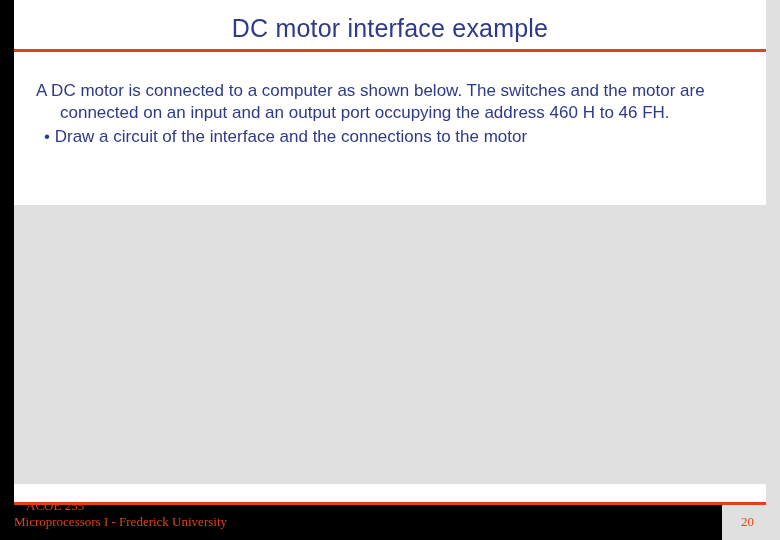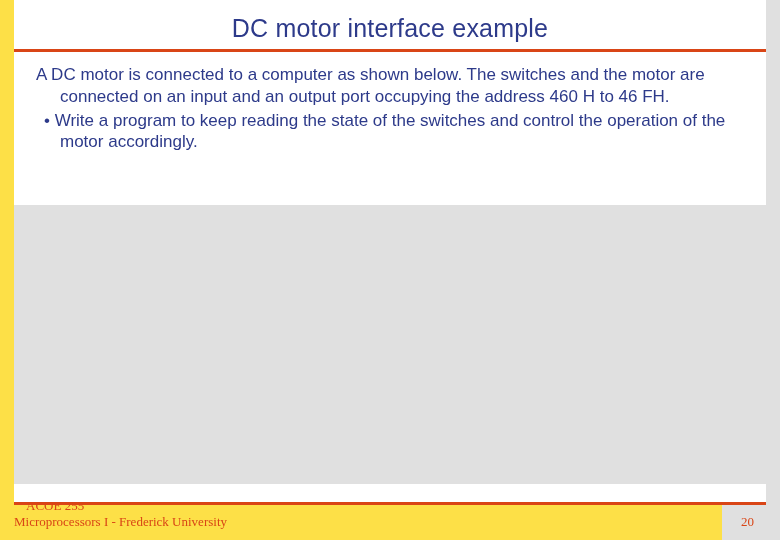--- a/index.html
+++ b/index.html
@@ -7,21 +7,21 @@
     width: 780px;
     height: 540px;
     background: #e0e0e0;
     font-family: Arial, Helvetica, sans-serif;
     position: relative;
     overflow: hidden;
   }
   .outer {
     width: 722px;
     height: 540px;
-    background: #fde047;
+    background: #000000;
     position: relative;
   }
   .slide {
     position: absolute;
     left: 14px;
     top: 0px;
     width: 752px;
     height: 505px;
     background: #ffffff;
   }
@@ -38,20 +38,21 @@
     height: 3px;
     background: #d94516;
     margin: 0;
     border: none;
   }
   .content {
     padding: 12px 22px 0 22px;
     color: #2d3a8a;
     font-size: 17px;
     line-height: 1.28;
+    margin-top: 16px;
   }
   .para {
     padding-left: 24px;
     text-indent: -24px;
     margin-bottom: 2px;
   }
   .bullet {
     padding-left: 24px;
     text-indent: -16px;
     margin-top: 1px;
@@ -104,21 +105,21 @@
 </style>
 </head>
 <body>
 
 <div class="outer">
   <div class="slide">
     <div class="title">DC motor interface example</div>
     <hr class="rule">
     <div class="content">
       <div class="para">A DC motor is connected to a computer as shown below. The switches and the motor are connected on an input and an output port occupying the address 460 H to 46 FH.</div>
-      <div class="bullet">Write a program to keep reading the state of the switches and control the operation of the motor accordingly.</div>
+      <div class="bullet">Draw a circuit of the interface and the connections to the motor</div>
     </div>
   </div>
 
   <div class="gray-area"></div>
 
   <div class="rule-bottom"></div>
 
   <div class="footer">
     <span class="footer-left">ACOE 255</span>
     <span class="footer-center">Microprocessors I - Frederick University</span>

